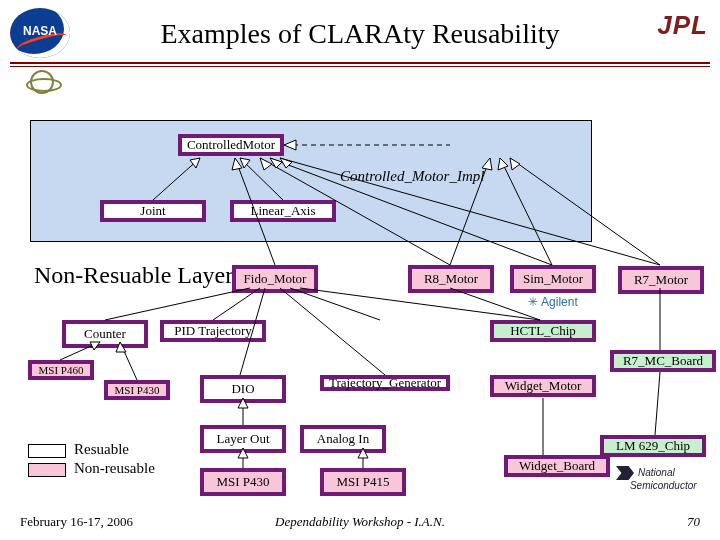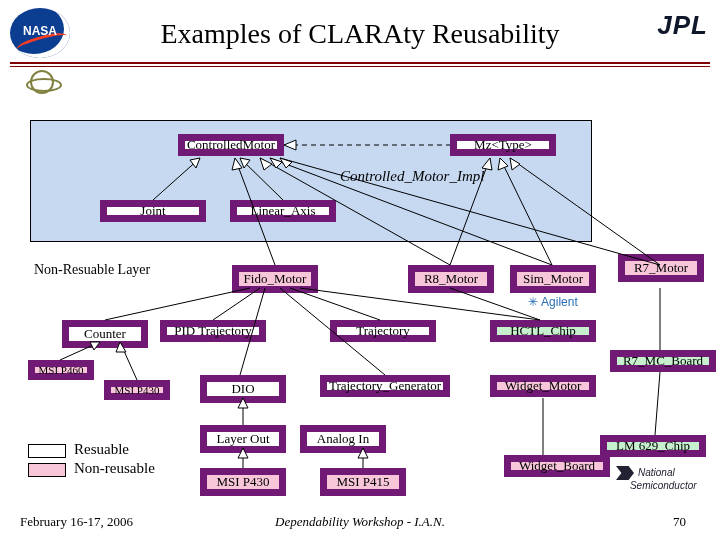--- a/index.html
+++ b/index.html
@@ -3,35 +3,35 @@
 <meta charset="utf-8">
 <style>
   html,body{margin:0;padding:0;width:720px;height:540px;font-family:"Times New Roman",serif;background:#fff;overflow:hidden}
   .slide{position:relative;width:720px;height:540px;box-sizing:border-box}
   .hr1{position:absolute;left:10px;right:10px;top:62px;height:2px;background:#800000}
   .hr2{position:absolute;left:10px;right:10px;top:66px;height:1px;background:#800000}
   .title{position:absolute;top:18px;left:0;right:0;text-align:center;font-size:28px;color:#000}
   .nasa{position:absolute;left:10px;top:8px;width:60px;height:50px;border-radius:50%;background:#0b3d91;box-shadow:inset -6px -4px 0 0 #fff,inset 6px 4px 0 0 #fff0}
   .nasa:before{content:"";position:absolute;left:6px;top:28px;width:52px;height:10px;border-top:3px solid #fc3d21;border-radius:50%;transform:rotate(-15deg)}
   .nasa:after{content:"NASA";position:absolute;left:0;right:0;top:16px;text-align:center;font:700 12px Arial;color:#fff}
-  .jpl{position:absolute;right:12px;top:10px;font:italic 900 26px Arial;color:#0f172a;letter-spacing:1px}
+  .jpl{position:absolute;right:12px;top:10px;font:italic 900 26px Arial;color:#7f1d1d;letter-spacing:1px}
   .orb{position:absolute;left:30px;top:70px;width:20px;height:20px;border:2px solid #808040;border-radius:50%}
   .orb:before{content:"";position:absolute;left:-6px;top:6px;width:32px;height:10px;border:2px solid #808040;border-radius:50%}
   .footer-l{position:absolute;left:20px;bottom:10px;font-size:13px}
   .footer-c{position:absolute;left:0;right:0;bottom:10px;text-align:center;font-style:italic;font-size:13px}
-  .footer-r{position:absolute;right:34px;bottom:10px;font-size:13px}
+  .footer-r{position:absolute;right:20px;bottom:10px;font-style:italic;font-size:13px}
   .blueband{position:absolute;left:30px;top:120px;width:560px;height:120px;background:#c6d9f1;border:1px solid #000}
-  .box{position:absolute;border:7px solid #701a75;background:#fff;font-size:13px;text-align:center;display:flex;align-items:center;justify-content:center;white-space:nowrap;padding:0 20px;box-sizing:border-box}
+  .box{position:absolute;border:4px solid #701a75;background:#fff;font-size:13px;text-align:center;display:flex;align-items:center;justify-content:center;white-space:nowrap;padding:0 20px;box-sizing:border-box}
   .w{width:106px;height:22px}
   .ws{width:86px;height:28px}
-  .wl{width:130px;height:22px}
+  .wl{width:130px;height:16px}
   .pink{background:#f7c6d9}
   .green{background:#c6efce}
   .label{position:absolute;font-size:16px}
-  .section{position:absolute;font-size:14px}
+  .section{position:absolute;font-size:24px}
   .agilent{position:absolute;left:528px;top:295px;font:12px Arial;color:#2a6fb3}
   .agilent:before{content:"✳";color:#2a6fb3;margin-right:3px}
   .natsemi{position:absolute;left:616px;top:466px;font:italic 10px Arial;color:#223}
   .natsemi .sym{display:inline-block;width:18px;height:14px;background:#223;margin-right:4px;vertical-align:middle;clip-path:polygon(0 0,70% 0,100% 50%,70% 100%,0 100%,30% 50%)}
   .legend{position:absolute;left:28px;top:440px;font-size:15px;line-height:19px}
   .legend .sw{display:inline-block;width:36px;height:12px;border:1px solid #000;margin-right:8px;vertical-align:middle}
   svg.arrows{position:absolute;left:0;top:0;width:720px;height:540px;pointer-events:none}
   line{stroke:#000;stroke-width:1}
   .tri{fill:#fff;stroke:#000;stroke-width:1}
 </style>
@@ -42,35 +42,33 @@
 <div class="nasa"></div>
 <div class="jpl">JPL</div>
 <div class="title">Examples of CLARAty Reusability</div>
 <div class="hr1"></div>
 <div class="hr2"></div>
 <div class="orb"></div>
 
 <div class="blueband"></div>
 
 <div class="box w" style="left:178px;top:134px">ControlledMotor</div>
-<div class="box w" style="left:450px;top:134px">Mz&lt;Type&gt;</div>
 <div class="label" style="left:340px;top:168px;font-style:italic;font-size:15px">Controlled_Motor_Impl</div>
 <div class="box w" style="left:100px;top:200px">Joint</div>
 <div class="box w" style="left:230px;top:200px">Linear_Axis</div>
 
 <div class="section" style="left:34px;top:262px">Non-Resuable Layer</div>
 
 <div class="box ws pink" style="left:232px;top:265px">Fido_Motor</div>
 <div class="box ws pink" style="left:408px;top:265px">R8_Motor</div>
 <div class="box ws pink" style="left:510px;top:265px">Sim_Motor</div>
-<div class="box ws pink" style="left:618px;top:254px">R7_Motor</div>
+<div class="box ws pink" style="left:618px;top:266px">R7_Motor</div>
 
 <div class="box ws" style="left:62px;top:320px">Counter</div>
 <div class="box w" style="left:160px;top:320px">PID Trajectory</div>
-<div class="box w" style="left:330px;top:320px">Trajectory</div>
 <div class="box w green" style="left:490px;top:320px">HCTL_Chip</div>
 <div class="agilent">Agilent</div>
 
 <div class="box pink" style="left:28px;top:360px;width:66px;height:20px;font-size:11px">MSI P460</div>
 <div class="box pink" style="left:104px;top:380px;width:66px;height:20px;font-size:11px">MSI P430</div>
 <div class="box ws" style="left:200px;top:375px">DIO</div>
 <div class="box wl" style="left:320px;top:375px">Trajectory_Generator</div>
 <div class="box w pink" style="left:490px;top:375px">Widget_Motor</div>
 <div class="box w green" style="left:610px;top:350px">R7_MC_Board</div>
 

